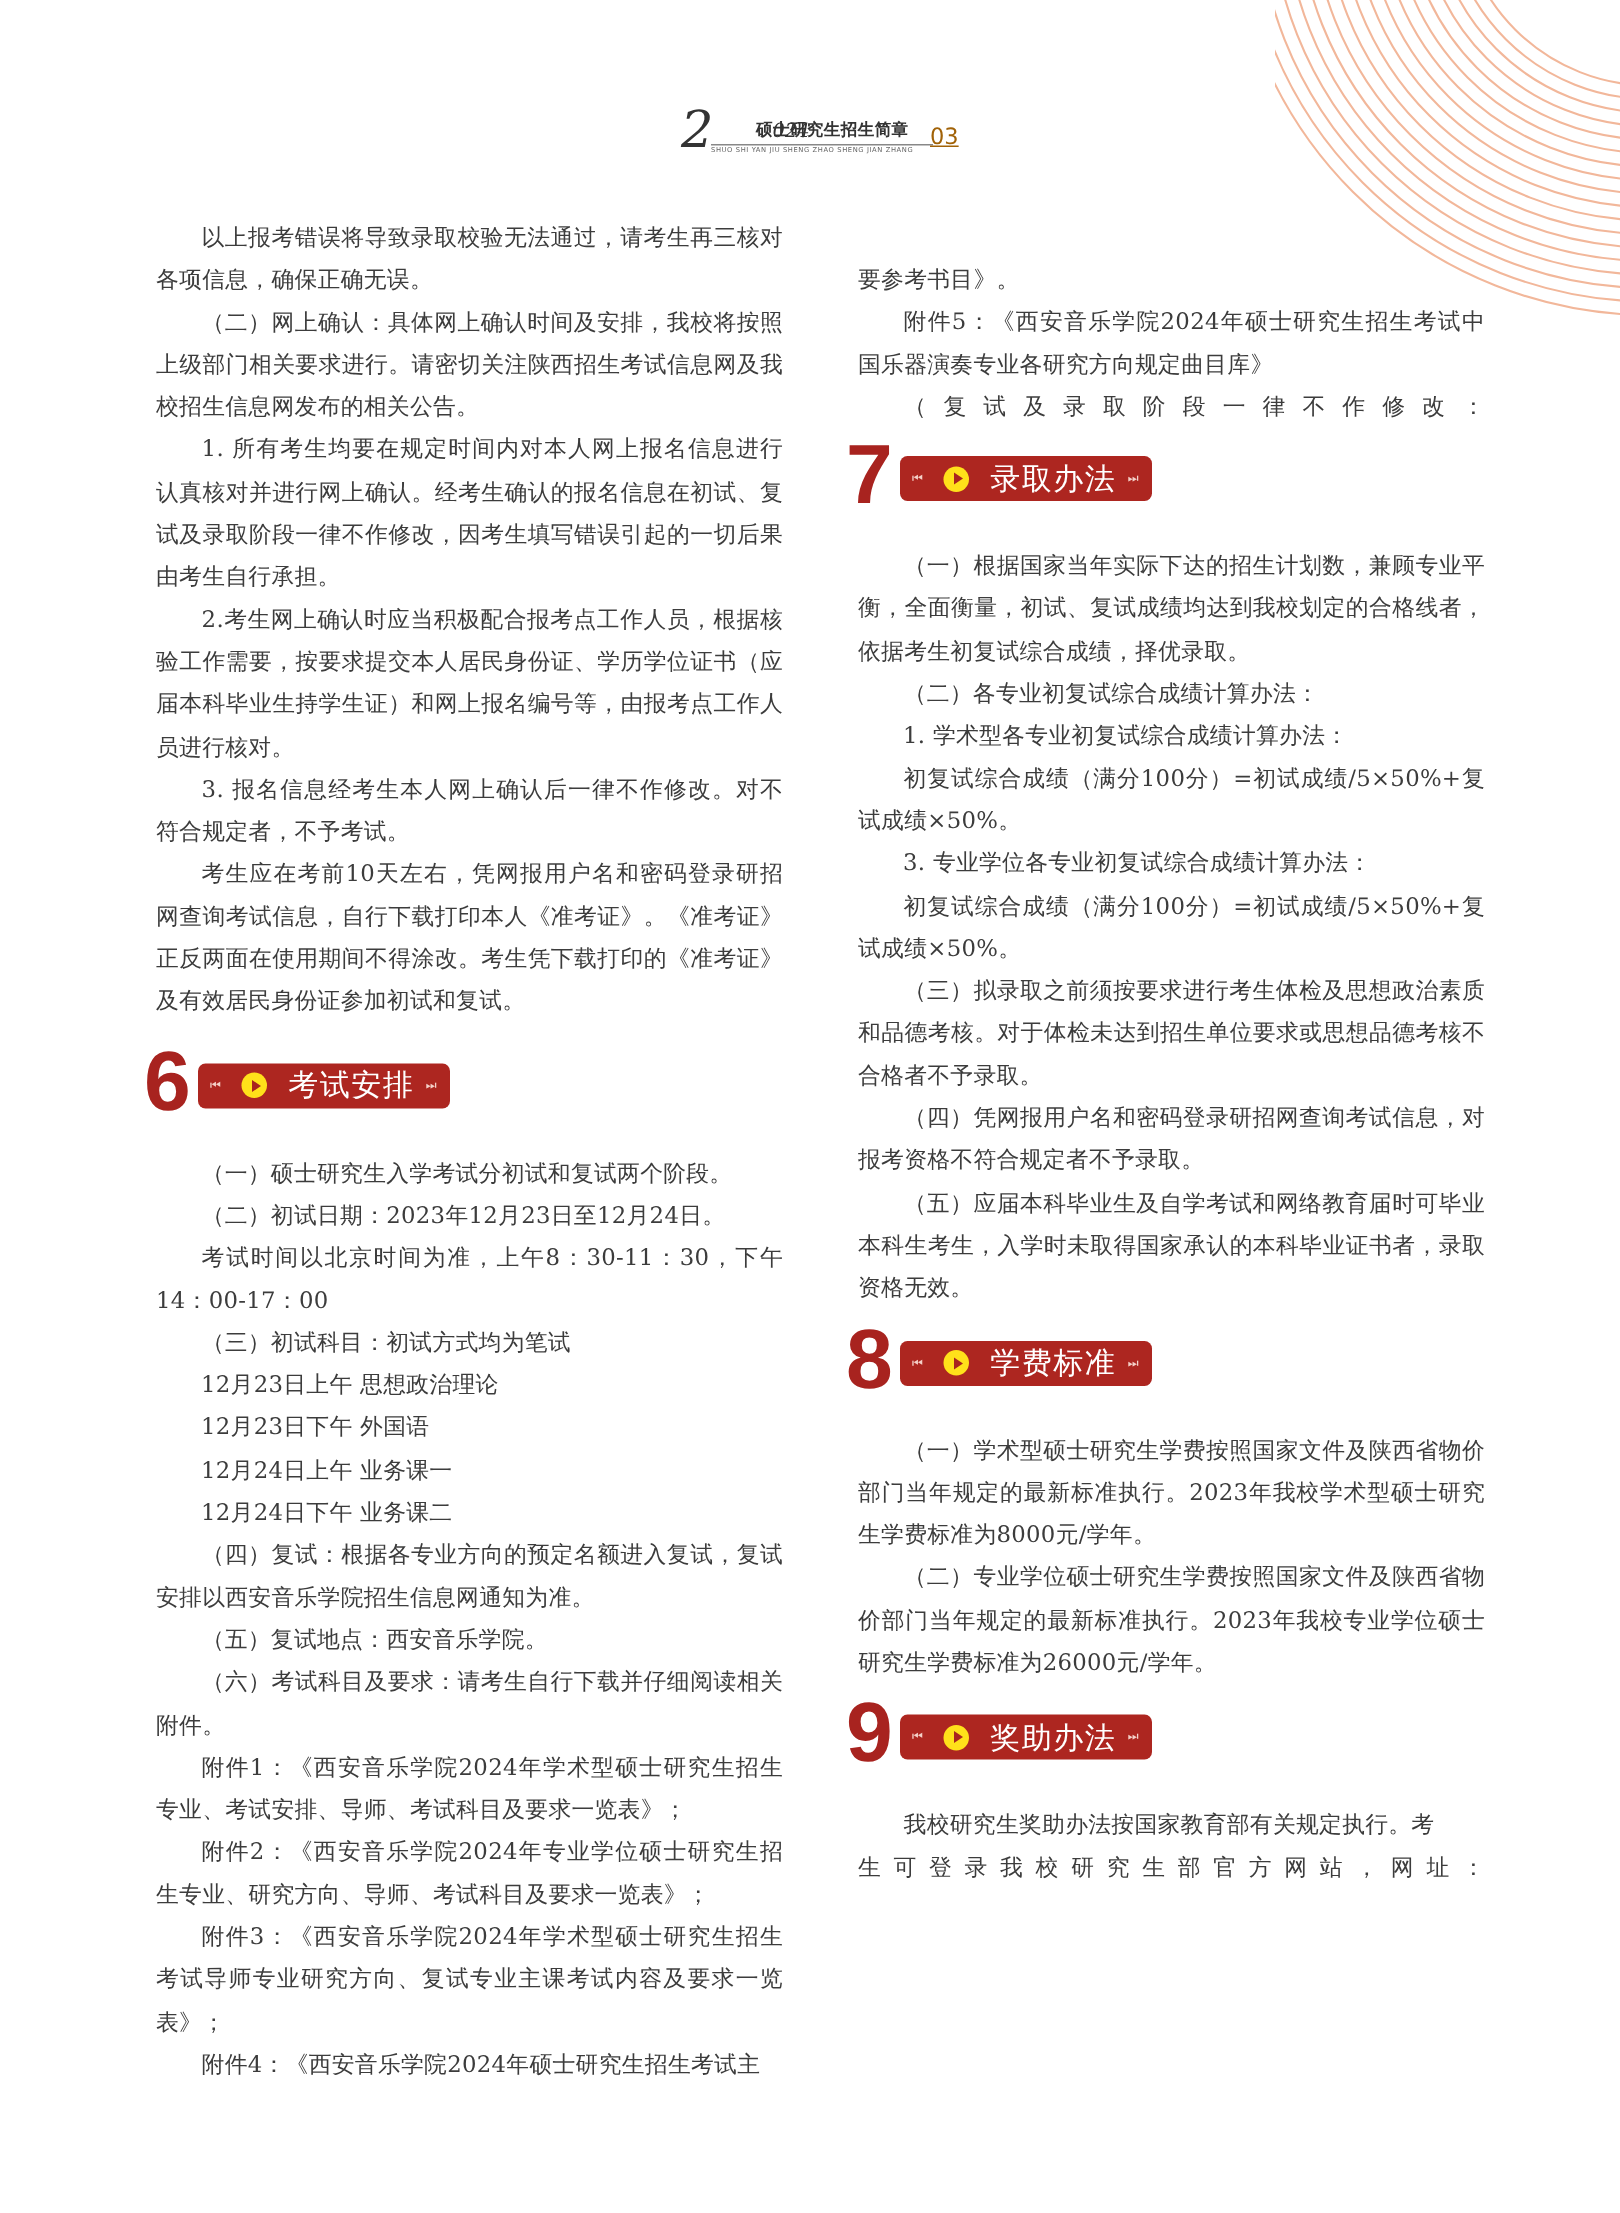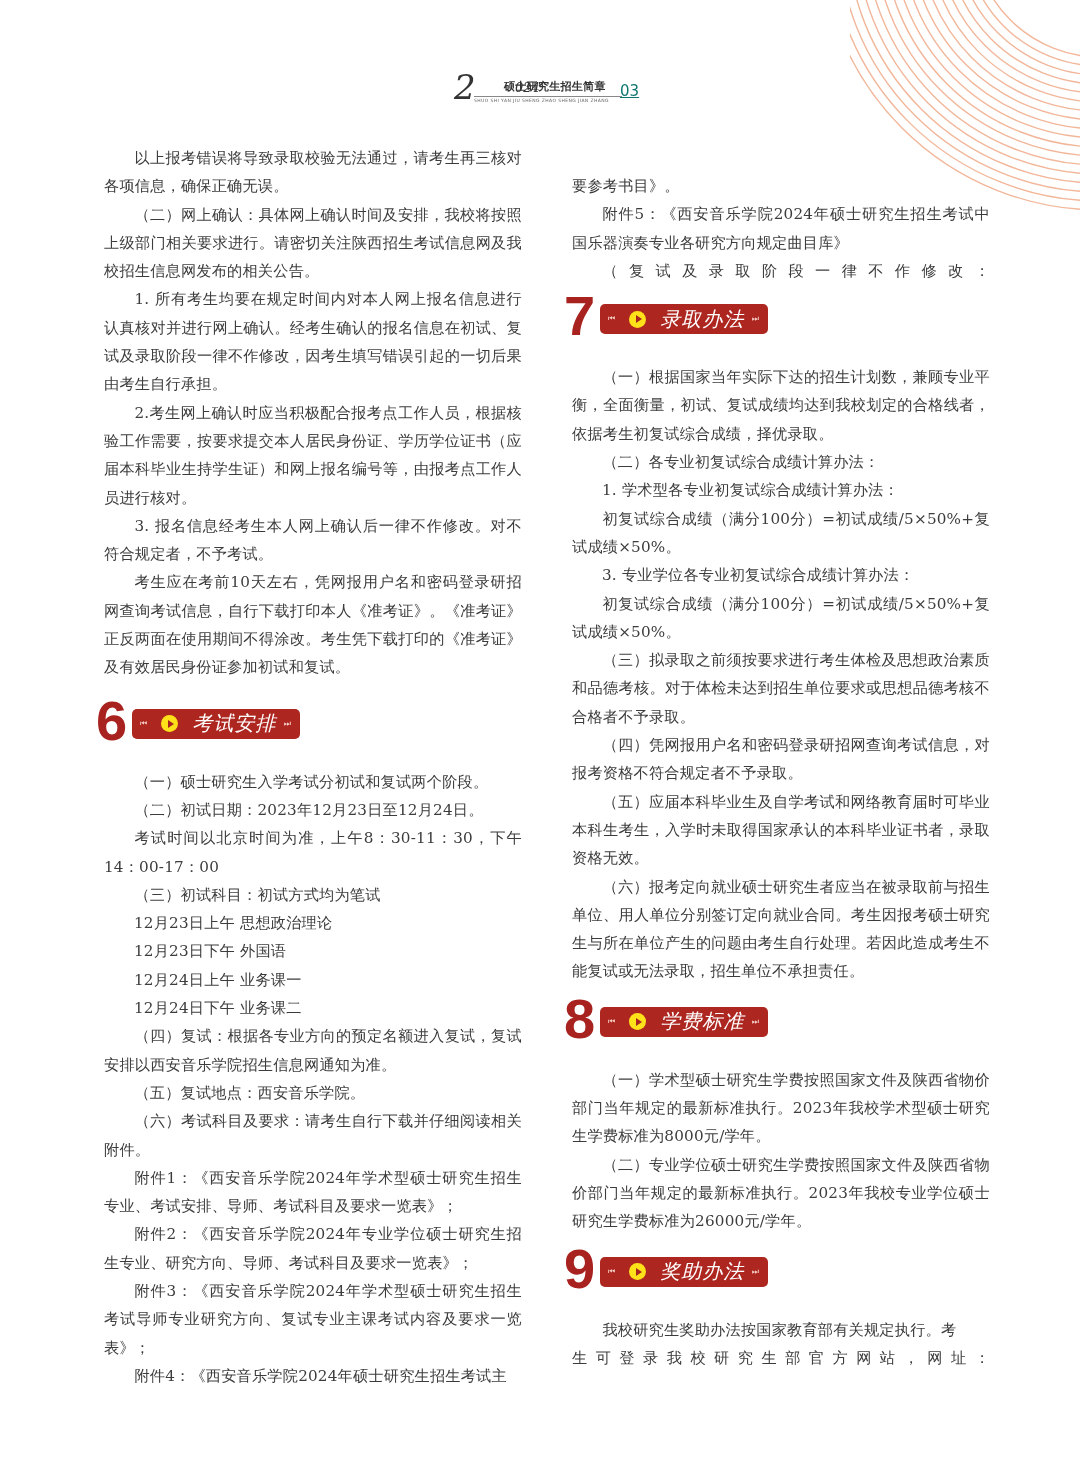--- a/index.html
+++ b/index.html
@@ -6,38 +6,38 @@
   html, body { width: 1080px; height: 1475px; background: #ffffff; overflow: hidden; }
   body { position: relative; font-family: "DejaVu Serif", "Liberation Serif", serif; color: #3a3a3a; }
 
   .arcs { position: absolute; right: 0; top: 0; width: 230px; height: 215px; overflow: hidden; }
 
   .header { position: absolute; left: 454px; top: 74px; width: 200px; height: 36px; }
   .header .big2 { position: absolute; left: 0; top: -4px; font-family: "DejaVu Serif", serif; font-style: italic; font-size: 34px; color: #333; line-height: 1; }
   .header .yr { position: absolute; left: 20px; top: 6px; font-style: italic; font-size: 13px; color: #333; margin-left: 41px; }
   .header .ttl { position: absolute; left: 50px; top: 5px; font-family: "DejaVu Sans", sans-serif; font-size: 11px; font-weight: bold; color: #333; letter-spacing: 0.3px; }
   .header .pinyin { position: absolute; left: 20px; top: 22px; font-family: "DejaVu Sans", sans-serif; font-size: 4.5px; color: #666; letter-spacing: 0.4px; white-space: nowrap; border-top: 1px solid #888; padding-top: 1px; width: 148px; }
-  .header .pagenum { position: absolute; left: 166px; top: 8px; font-family: "DejaVu Sans", sans-serif; font-size: 15px; color: #0f766e; text-decoration: underline; }
+  .header .pagenum { position: absolute; left: 166px; top: 8px; font-family: "DejaVu Sans", sans-serif; font-size: 15px; color: #a16207; text-decoration: underline; }
 
   .col { position: absolute; width: 418px; }
   .col.left { left: 104px; top: 144px; }
   .col.right { left: 572px; top: 144px; margin-top: 28px; }
 
   .p { font-size: 15.2px; line-height: 28.3px; text-align: justify; color: #3c3c3c; letter-spacing: 0.2px; }
   .p.ind { text-indent: 2em; }
   .p.ind1 { padding-left: 30px; }
   .p.spread { text-align: justify; text-align-last: justify; }
 
   .sec { position: relative; height: 58px; margin: 14px 0 14px 0; }
   .sec .num { position: absolute; left: -8px; top: -4px; font-family: "Liberation Sans", "DejaVu Sans", sans-serif; font-weight: bold; font-size: 56px; line-height: 58px; color: #a8231f; letter-spacing: -2px; }
   .sec .bar { position: absolute; left: 28px; top: 13px; width: 168px; height: 30px; background: #ad2620; border-radius: 5px; display: flex; align-items: center; }
   .sec .bar .prev { color: #f4d0c8; font-size: 8px; margin-left: 8px; font-family: "DejaVu Sans", sans-serif; }
   .sec .bar .play { width: 17px; height: 17px; border-radius: 50%; background: #ffe11a; margin-left: 14px; position: relative; }
   .sec .bar .play::after { content: ""; position: absolute; left: 6.5px; top: 4.5px; border-left: 6px solid #a8231f; border-top: 4px solid transparent; border-bottom: 4px solid transparent; }
-  .sec .bar .label { color: #ffffff; font-family: "DejaVu Sans", sans-serif; font-size: 20px; margin-left: 14px; letter-spacing: 1px; flex: 1; font-style: italic; }
+  .sec .bar .label { color: #ffffff; font-family: "DejaVu Sans", sans-serif; font-size: 20px; margin-left: 14px; letter-spacing: 1px; flex: 1; }
   .sec .bar .next { color: #f4d0c8; font-size: 8px; margin-right: 9px; font-family: "DejaVu Sans", sans-serif; }
 </style>
 </head>
 <body>
 
 <svg class="arcs" viewBox="0 0 230 215" width="230" height="215">
   <g fill="none" stroke="#f2b79a" stroke-width="1.4">
     <circle cx="250" cy="-70" r="280"></circle>
     <circle cx="250" cy="-70" r="271"></circle>
     <circle cx="250" cy="-70" r="262"></circle>
@@ -119,21 +119,20 @@
 
   <p class="p ind">（一）根据国家当年实际下达的招生计划数，兼顾专业平衡，全面衡量，初试、复试成绩均达到我校划定的合格线者，依据考生初复试综合成绩，择优录取。</p>
   <p class="p ind">（二）各专业初复试综合成绩计算办法：</p>
   <p class="p ind1">1. 学术型各专业初复试综合成绩计算办法：</p>
   <p class="p ind">初复试综合成绩（满分100分）=初试成绩/5×50%+复试成绩×50%。</p>
   <p class="p ind1">3. 专业学位各专业初复试综合成绩计算办法：</p>
   <p class="p ind">初复试综合成绩（满分100分）=初试成绩/5×50%+复试成绩×50%。</p>
   <p class="p ind">（三）拟录取之前须按要求进行考生体检及思想政治素质和品德考核。对于体检未达到招生单位要求或思想品德考核不合格者不予录取。</p>
   <p class="p ind">（四）凭网报用户名和密码登录研招网查询考试信息，对报考资格不符合规定者不予录取。</p>
   <p class="p ind">（五）应届本科毕业生及自学考试和网络教育届时可毕业本科生考生，入学时未取得国家承认的本科毕业证书者，录取资格无效。</p>
-  <p class="p ind">（六）报考定向就业硕士研究生者应当在被录取前与招生单位、用人单位分别签订定向就业合同。考生因报考硕士研究生与所在单位产生的问题由考生自行处理。若因此造成考生不能复试或无法录取，招生单位不承担责任。</p>
 
   <div class="sec" style="margin-top:8px;">
     <span class="num">8</span>
     <div class="bar">
       <span class="prev">⏮</span>
       <span class="play"></span>
       <span class="label">学费标准</span>
       <span class="next">⏭</span>
     </div>
   </div>

